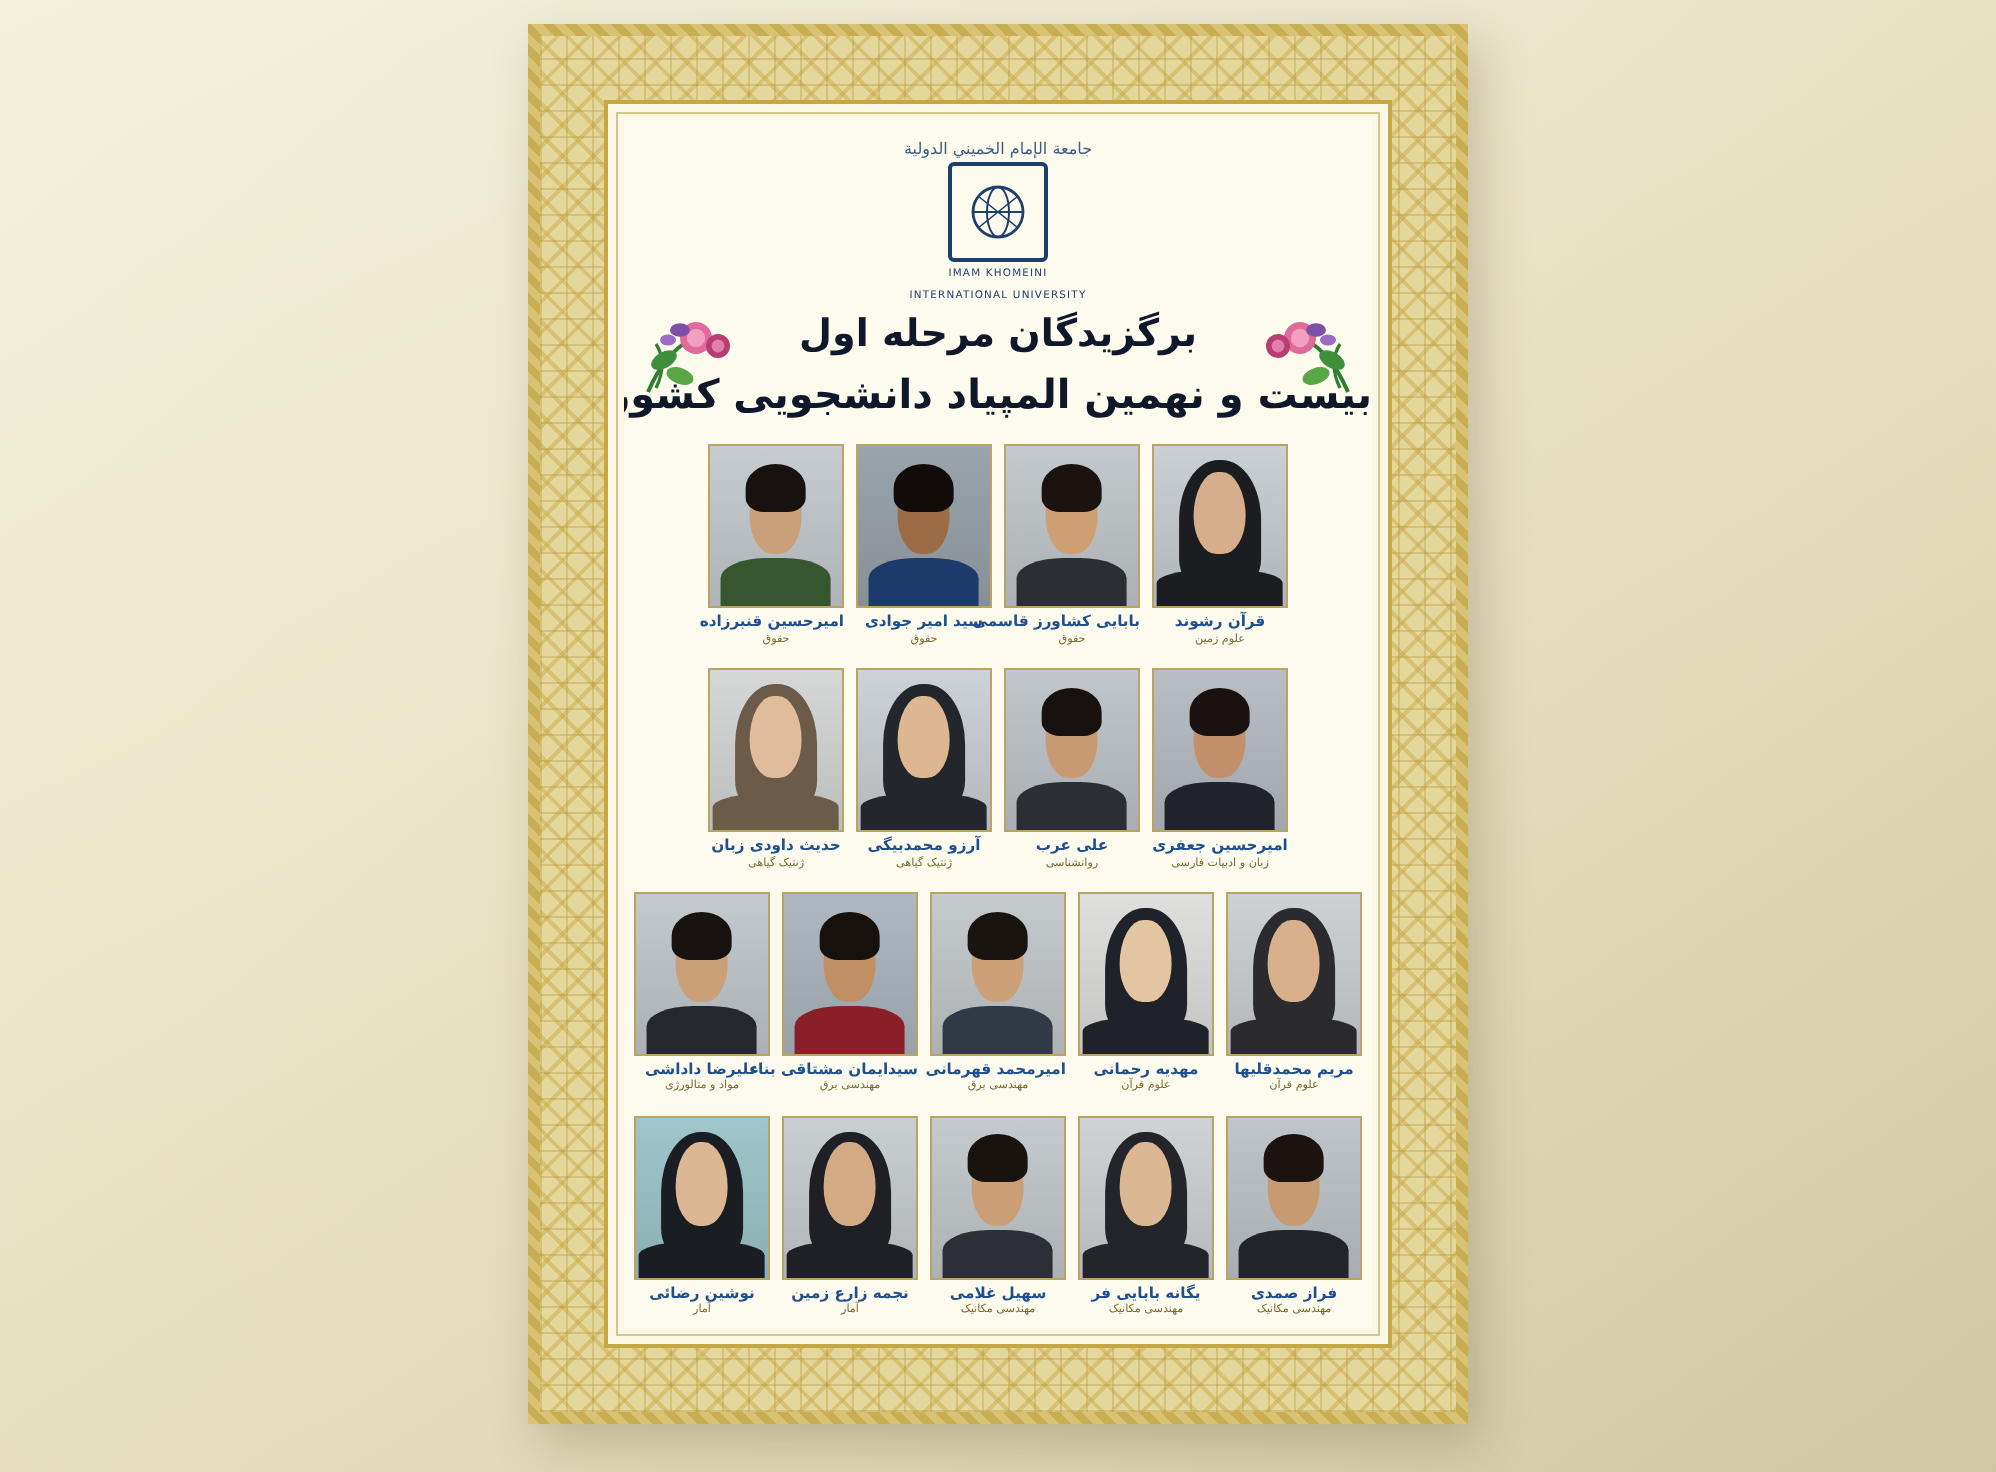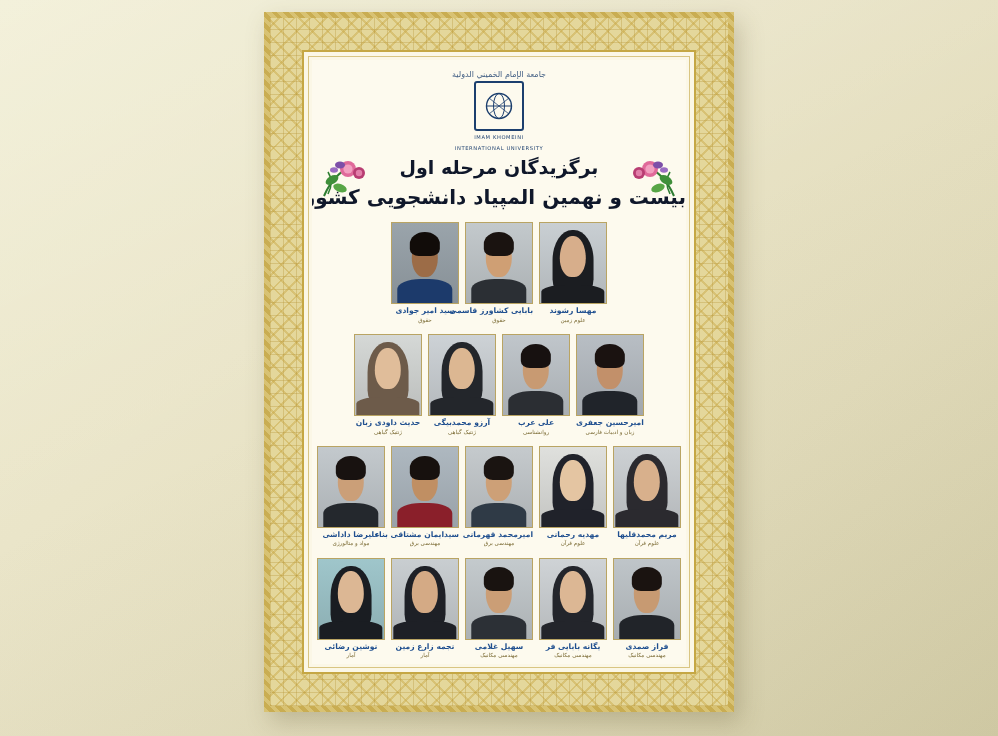--- a/index.html
+++ b/index.html
@@ -308,21 +308,21 @@
 
       <div class="grid" id="grid">
           <div class="row">
             <div class="cell">
               <div class="photo">
                 <div class="p-bg" style="background: linear-gradient(rgb(201, 207, 211) 0%, rgba(0, 0, 0, 0.12) 100%), rgb(201, 207, 211);"></div>
                 <div class="p-scarf" style="background: rgb(27, 29, 33);"></div>
                 <div class="p-head" style="background: rgb(215, 174, 139);"></div>
                 <div class="p-shoulder-w" style="background: rgb(27, 29, 33);"></div>
               </div>
-              <div class="nm">مهسا رشوند</div>
+              <div class="nm">قرآن رشوند</div>
               <div class="fld">علوم زمین</div>
             </div>
             <div class="cell">
               <div class="photo">
                 <div class="p-bg" style="background: linear-gradient(rgb(195, 201, 204) 0%, rgba(0, 0, 0, 0.12) 100%), rgb(195, 201, 204);"></div>
                 <div class="p-head" style="background: rgb(207, 159, 116);"></div>
                 <div class="p-hair" style="background: rgb(26, 19, 16);"></div>
                 <div class="p-body" style="background: rgb(43, 47, 52);"></div>
               </div>
               <div class="nm">بابایی کشاورز قاسمی</div>
@@ -331,20 +331,30 @@
             <div class="cell">
               <div class="photo">
                 <div class="p-bg" style="background: linear-gradient(rgb(154, 164, 171) 0%, rgba(0, 0, 0, 0.12) 100%), rgb(154, 164, 171);"></div>
                 <div class="p-head" style="background: rgb(156, 108, 71);"></div>
                 <div class="p-hair" style="background: rgb(17, 12, 9);"></div>
                 <div class="p-body" style="background: rgb(28, 58, 107);"></div>
               </div>
               <div class="nm">سید امیر جوادی</div>
               <div class="fld">حقوق</div>
             </div>
+            <div class="cell">
+              <div class="photo">
+                <div class="p-bg" style="background: linear-gradient(rgb(198, 204, 208) 0%, rgba(0, 0, 0, 0.12) 100%), rgb(198, 204, 208);"></div>
+                <div class="p-head" style="background: rgb(202, 160, 122);"></div>
+                <div class="p-hair" style="background: rgb(23, 17, 16);"></div>
+                <div class="p-body" style="background: rgb(53, 86, 47);"></div>
+              </div>
+              <div class="nm">امیرحسین قنبرزاده</div>
+              <div class="fld">حقوق</div>
+            </div>
           </div>
           <div class="row">
             <div class="cell">
               <div class="photo">
                 <div class="p-bg" style="background: linear-gradient(rgb(184, 190, 196) 0%, rgba(0, 0, 0, 0.12) 100%), rgb(184, 190, 196);"></div>
                 <div class="p-head" style="background: rgb(194, 144, 106);"></div>
                 <div class="p-hair" style="background: rgb(26, 18, 16);"></div>
                 <div class="p-body" style="background: rgb(32, 36, 42);"></div>
               </div>
               <div class="nm">امیرحسین جعفری</div>

